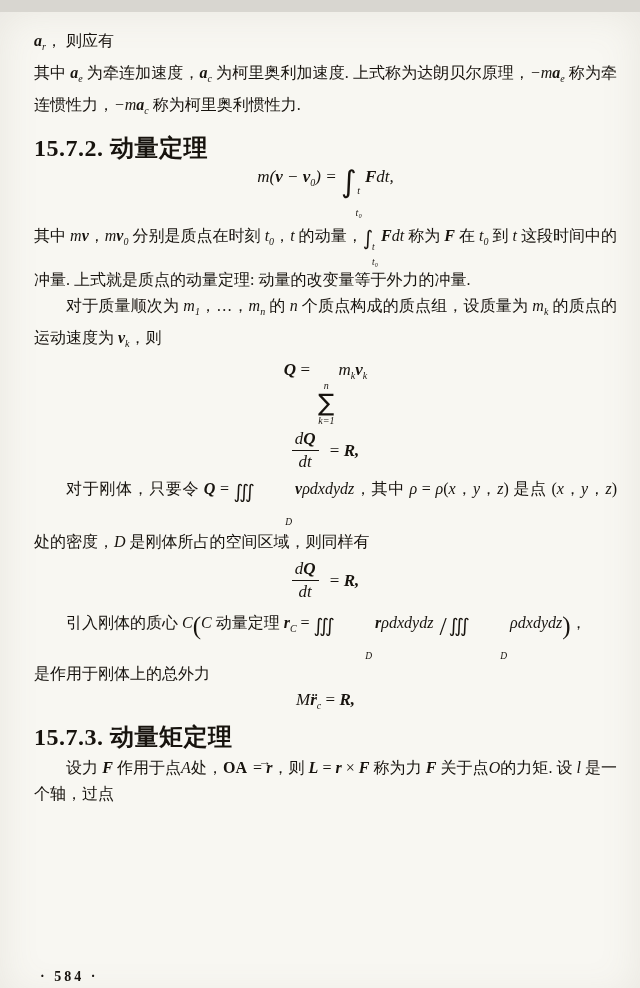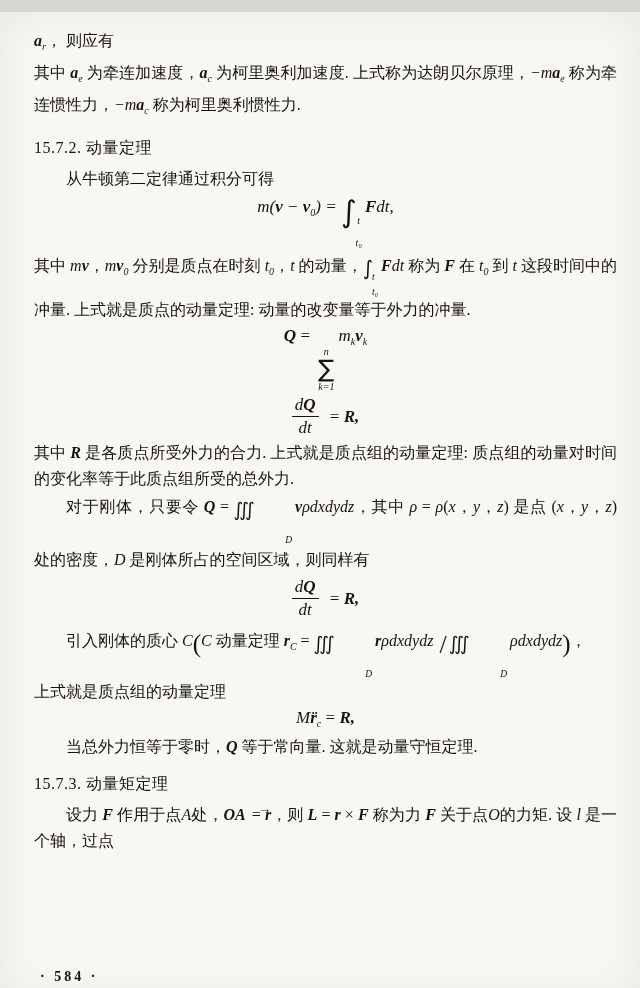--- a/index.html
+++ b/index.html
@@ -10,21 +10,21 @@
     background:#f8f7f2; color:#17130e;
     font-family:"Liberation Serif","DejaVu Serif",serif;
     font-size:16px; line-height:26px;
     padding:16px 23px 0 34px;
     box-shadow: inset 0 0 40px rgba(120,115,100,0.12);
   }
   p { margin:0; text-align:justify; }
   .indent { text-indent:2em; }
   .roomy { line-height:30px; }
   .tall  { line-height:38px; }
-  h2 { font-size:16px; font-weight:400; margin:11px 0 5px; letter-spacing:0.5px; line-height:26px; }
+  h2 { font-size:24px; font-weight:700; margin:11px 0 5px; letter-spacing:0.5px; line-height:26px; }
 
   .i  { font-style:italic; }
   .bi { font-style:italic; font-weight:700; }
   .sub { font-size:10px; font-style:italic; vertical-align:-4px; }
 
   .op-font, .bigop, .bigop3, .bigint, .sigma { font-family:"DejaVu Sans","Liberation Serif",sans-serif; }
   .bigop  { font-size:20px; vertical-align:-4px; line-height:1; }
   .bigop3 { font-size:19px; letter-spacing:-0.22em; margin-right:0.18em; vertical-align:-4px; line-height:1; }
   .bigint { font-size:30px; vertical-align:-10px; line-height:1; }
   .bigslash { font-size:26px; vertical-align:-7px; margin:0 2px; }
@@ -41,93 +41,91 @@
 
   .sum { display:inline-flex; flex-direction:column; align-items:center;
          vertical-align:-14px; line-height:1; margin:0 4px; }
   .sum .lim { font-size:10px; font-style:italic; line-height:1.1; }
   .sum .sigma { font-size:24px; line-height:1; }
 
   .frac { display:inline-block; text-align:center; vertical-align:-11px; line-height:1.15; margin-right:7px; }
   .frac .num { display:block; border-bottom:1.5px solid currentColor; padding:0 3px 1px; }
   .frac .den { display:block; padding-top:1px; }
 
-  .vec { font-style:italic; font-weight:700; position:relative; margin-right:2px; }
+  .vec { font-weight:700; position:relative; margin-right:2px; }
   .vec::after { content:"\2192"; position:absolute; left:15%; top:-0.75em; font-size:0.8em; font-weight:700; }
 
   .pageno { position:absolute; left:40px; bottom:10px; font-size:14px; letter-spacing:3px; font-weight:700; }
 </style>
 </head>
 <body>
 
 <div class="page" style="background: rgb(248, 247, 242); color: rgb(23, 19, 14);">
 
   <p><span class="bi">a</span><span class="sub">r</span><span>， 则应有</span></p>
 
 
   <p><span>其中 </span><span class="bi">a</span><span class="sub">e</span><span> 为牵连加速度，</span><span class="bi">a</span><span class="sub">c</span><span> 为柯里奥利加速度. 上式称为达朗贝尔原理，</span><span class="i">−m</span><span class="bi">a</span><span class="sub">e</span><span> 称为牵连惯性力，</span><span class="i">−m</span><span class="bi">a</span><span class="sub">c</span><span> 称为柯里奥利惯性力.</span></p>
 
   <h2>15.7.2. 动量定理</h2>
 
-  <p class="indent"><span>从牛顿第二定律通过积分可得</span></p>
 
   <div class="eq eq-tall">
     <span class="i">m(</span><span class="bi">v</span><span class="i"> − </span><span class="bi">v</span><span class="sub">0</span><span class="i">) = </span><span class="bigint">∫</span><span class="stack eqstack">
         <span class="lim">t</span>
         <span class="lim">t₀</span>
       </span><span class="bi">F</span><span class="i">dt,</span>
   </div>
 
   <p><span>其中 </span><span class="i">m</span><span class="bi">v</span><span>，</span><span class="i">m</span><span class="bi">v</span><span class="sub">0</span><span> 分别是质点在时刻 </span><span class="i">t</span><span class="sub">0</span><span>，</span><span class="i">t</span><span> 的动量，</span><span class="bigop">∫</span><span class="stack">
         <span class="lim">t</span>
         <span class="lim">t₀</span>
       </span><span class="bi">F</span><span class="i">dt</span><span> 称为 </span><span class="bi">F</span><span> 在 </span><span class="i">t</span><span class="sub">0</span><span> 到 </span><span class="i">t</span><span> 这段时间中的冲量. 上式就是质点的动量定理: 动量的改变量等于外力的冲量.</span></p>
 
+  <p class="indent"><span>对于质量顺次为 </span><span class="i">m</span><span class="sub">1</span><span>，…，</span><span class="i">m</span><span class="sub">n</span><span> 的 </span><span class="i">n</span><span> 个质点构成的质点组，设质量为 </span><span class="i">m</span><span class="sub">k</span><span> 的质点的运动速度为 </span><span class="bi">v</span><span class="sub">k</span><span>，则</span></p>
 
   <div class="eq">
     <span class="bi">Q</span><span> = </span><span class="sum">
         <span class="lim">n</span>
         <span class="sigma">∑</span>
         <span class="lim">k=1</span>
       </span><span class="i">m</span><span class="sub">k</span><span class="bi">v</span><span class="sub">k</span>
   </div>
 
 
   <div class="eq">
     <span class="frac"><span class="num"><span class="i">d</span><span class="bi">Q</span></span><span class="den i">dt</span></span><span> = </span><span class="bi">R,</span>
   </div>
 
-  <p><span>其中 </span><span class="bi">R</span><span> 是各质点所受外力的合力. 上式就是质点组的动量定理: 质点组的动量对时间的变化率等于此质点组所受的总外力.</span></p>
 
   <p class="indent roomy"><span>对于刚体，只要令 </span><span class="bi">Q</span><span> = </span><span class="bigop3">∫∫∫</span><span class="stack">
         <span class="lim"></span>
         <span class="lim">D</span>
       </span><span class="bi">v</span><span class="i">ρdxdydz</span><span>，其中 </span><span class="i">ρ</span><span> = </span><span class="i">ρ</span><span>(</span><span class="i">x</span><span>，</span><span class="i">y</span><span>，</span><span class="i">z</span><span>) 是点 (</span><span class="i">x</span><span>，</span><span class="i">y</span><span>，</span><span class="i">z</span><span>) 处的密度，</span><span class="i">D</span><span> 是刚体所占的空间区域，则同样有</span></p>
 
   <div class="eq">
     <span class="frac"><span class="num"><span class="i">d</span><span class="bi">Q</span></span><span class="den i">dt</span></span><span> = </span><span class="bi">R,</span>
   </div>
 
 
   <p class="indent tall"><span>引入刚体的质心 </span><span class="i">C</span><span class="bigp">(</span><span class="i">C</span><span> 动量定理 </span><span class="bi">r</span><span class="sub">C</span><span> = </span><span class="bigop3">∫∫∫</span><span class="stack">
         <span class="lim"></span>
         <span class="lim">D</span>
       </span><span class="bi">r</span><span class="i">ρdxdydz</span><span> </span><span class="bigslash">/</span><span class="bigop3">∫∫∫</span><span class="stack">
         <span class="lim"></span>
         <span class="lim">D</span>
       </span><span class="i">ρdxdydz</span><span class="bigp">)</span><span>，</span></p>
 
-  <p><span>上式就是质点组的动量定理</span></p>
+  <p><span>是作用于刚体上的总外力</span></p>
 
   <div class="eq">
     <span class="i">M</span><span class="bi">r̈</span><span class="sub">c</span><span> = </span><span class="bi">R,</span>
   </div>
 
 
-  <p class="indent"><span>当总外力恒等于零时，</span><span class="bi">Q</span><span> 等于常向量. 这就是动量守恒定理.</span></p>
 
   <h2>15.7.3. 动量矩定理</h2>
 
   <p class="indent"><span>设力 </span><span class="bi">F</span><span> 作用于点</span><span class="i">A</span><span>处，</span><span class="vec">OA</span><span> = </span><span class="bi">r</span><span>，则 </span><span class="bi">L</span><span> = </span><span class="bi">r</span><span> × </span><span class="bi">F</span><span> 称为力 </span><span class="bi">F</span><span> 关于点</span><span class="i">O</span><span>的力矩. 设 </span><span class="i">l</span><span> 是一个轴，过点</span></p>
 
   <div class="pageno">· 584 ·</div>
 
 </div>
 
 </body></html>

